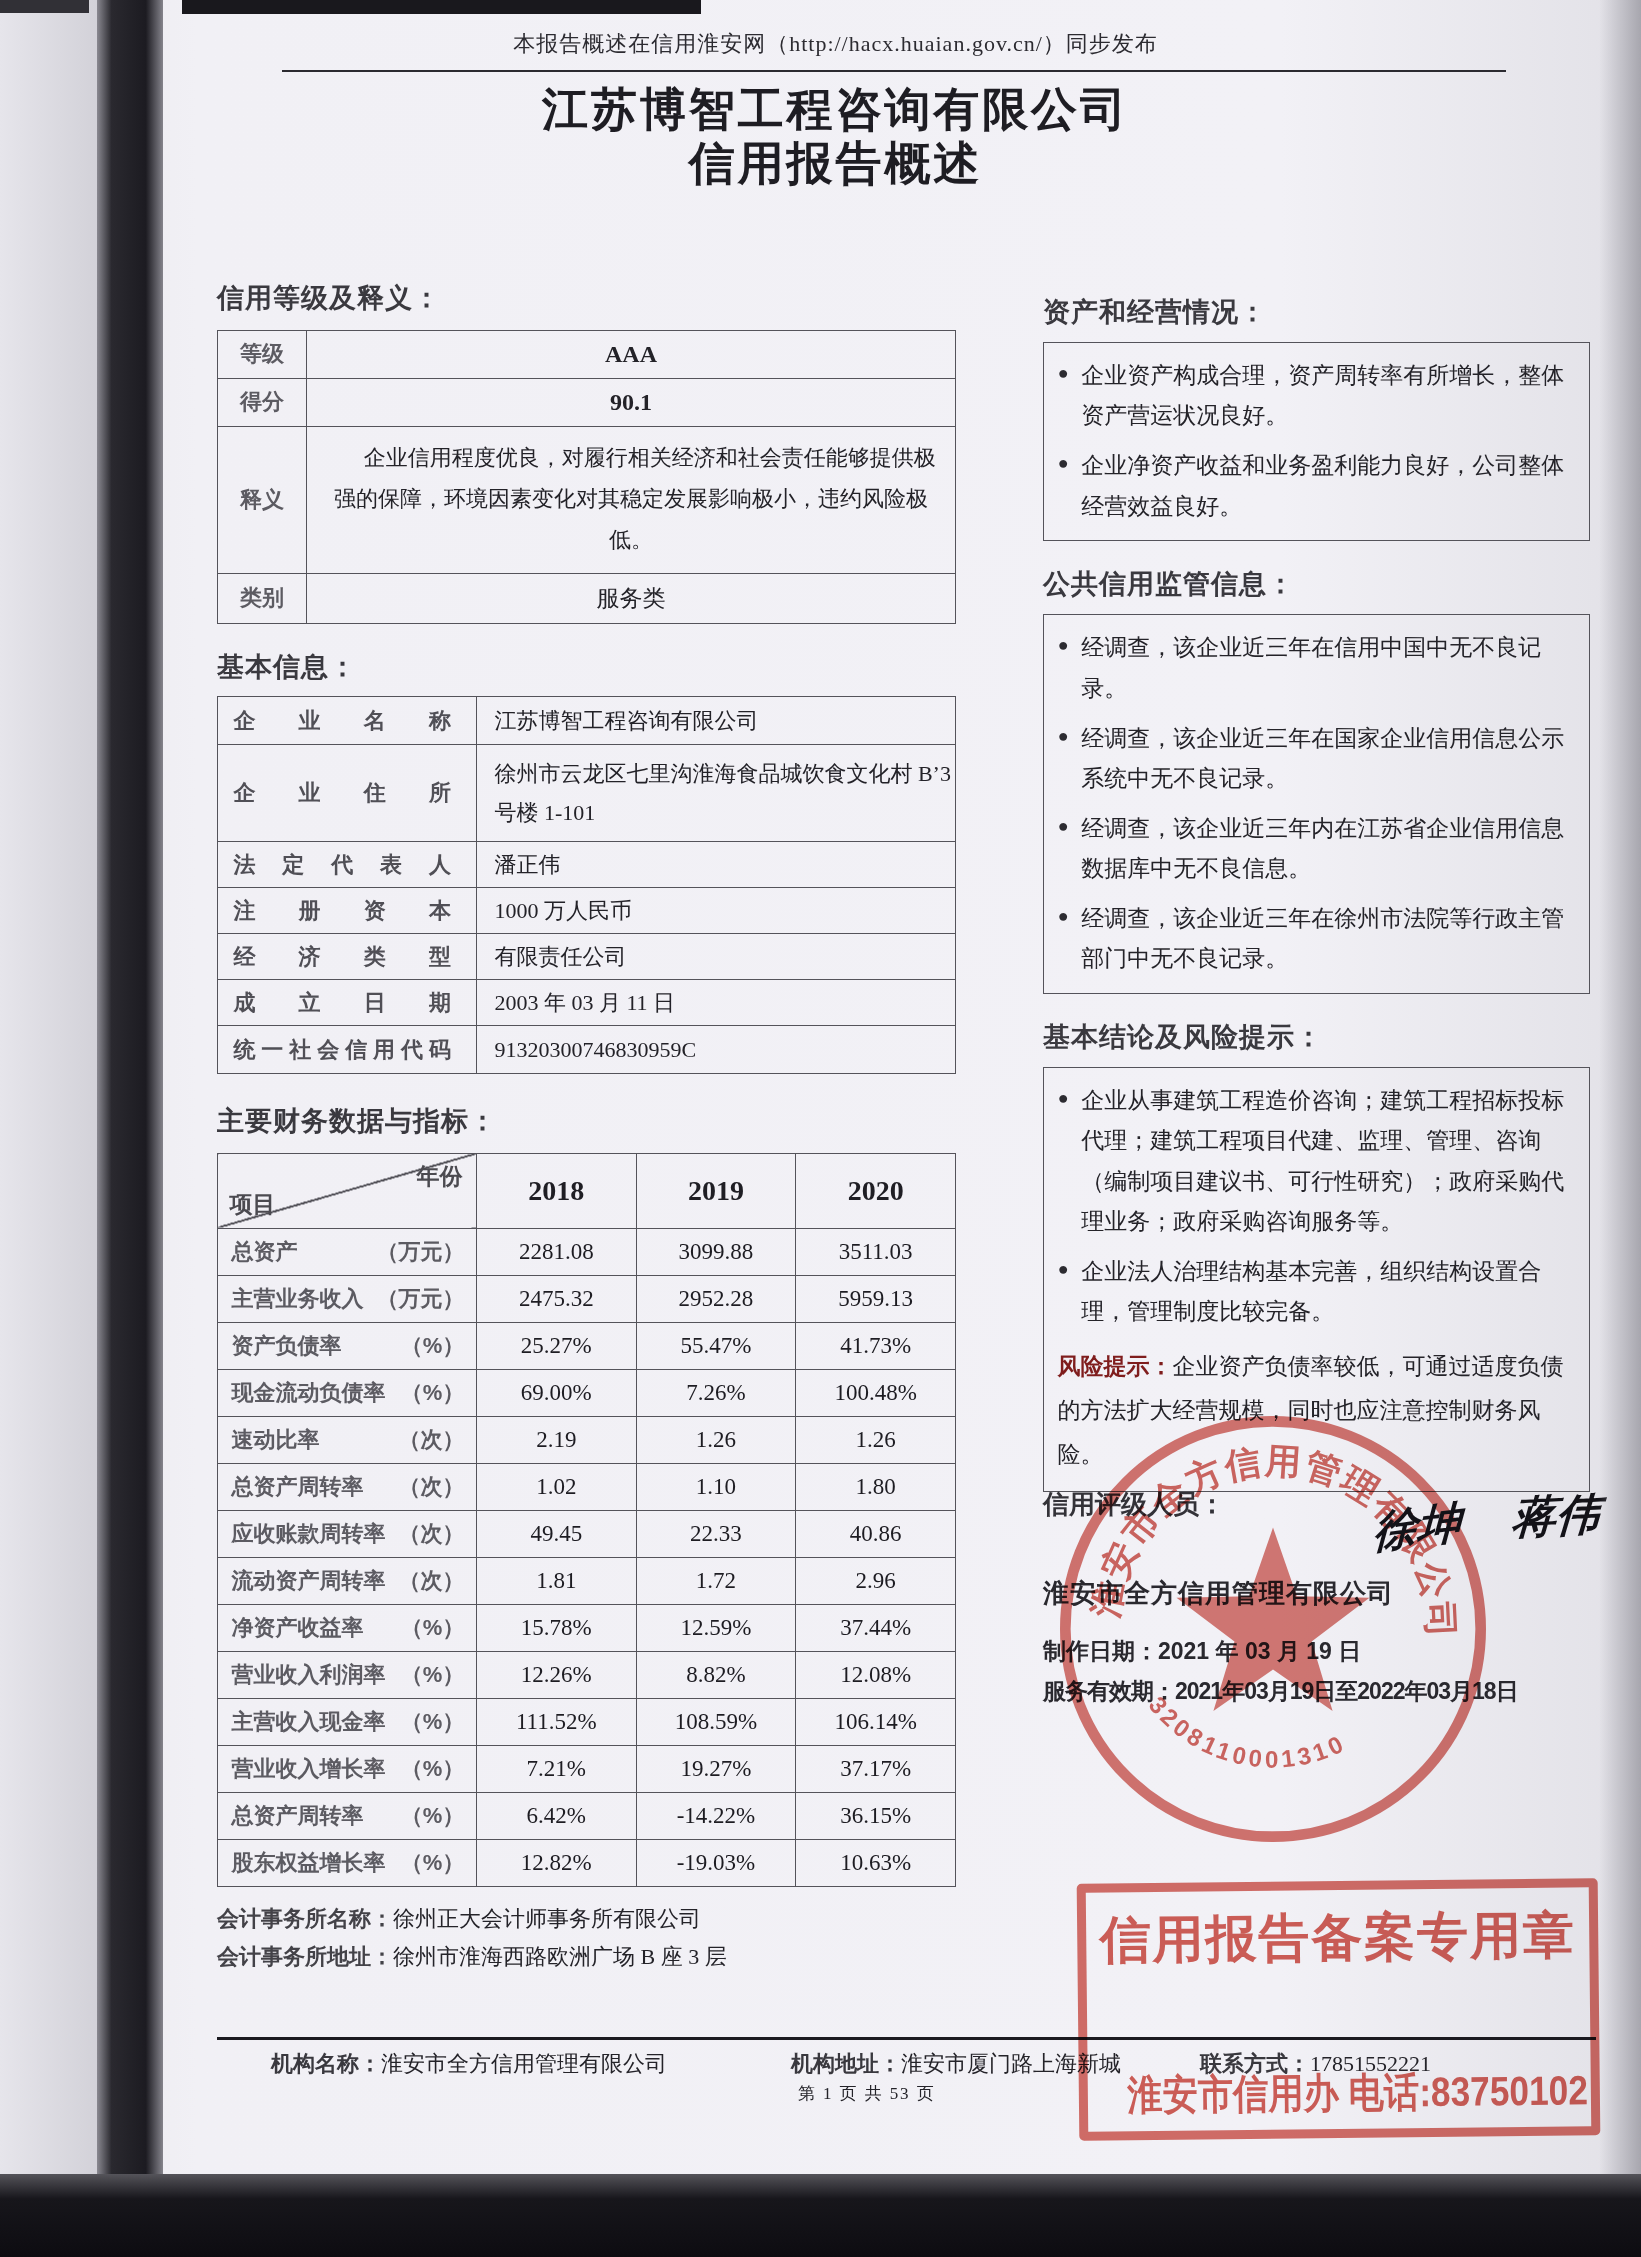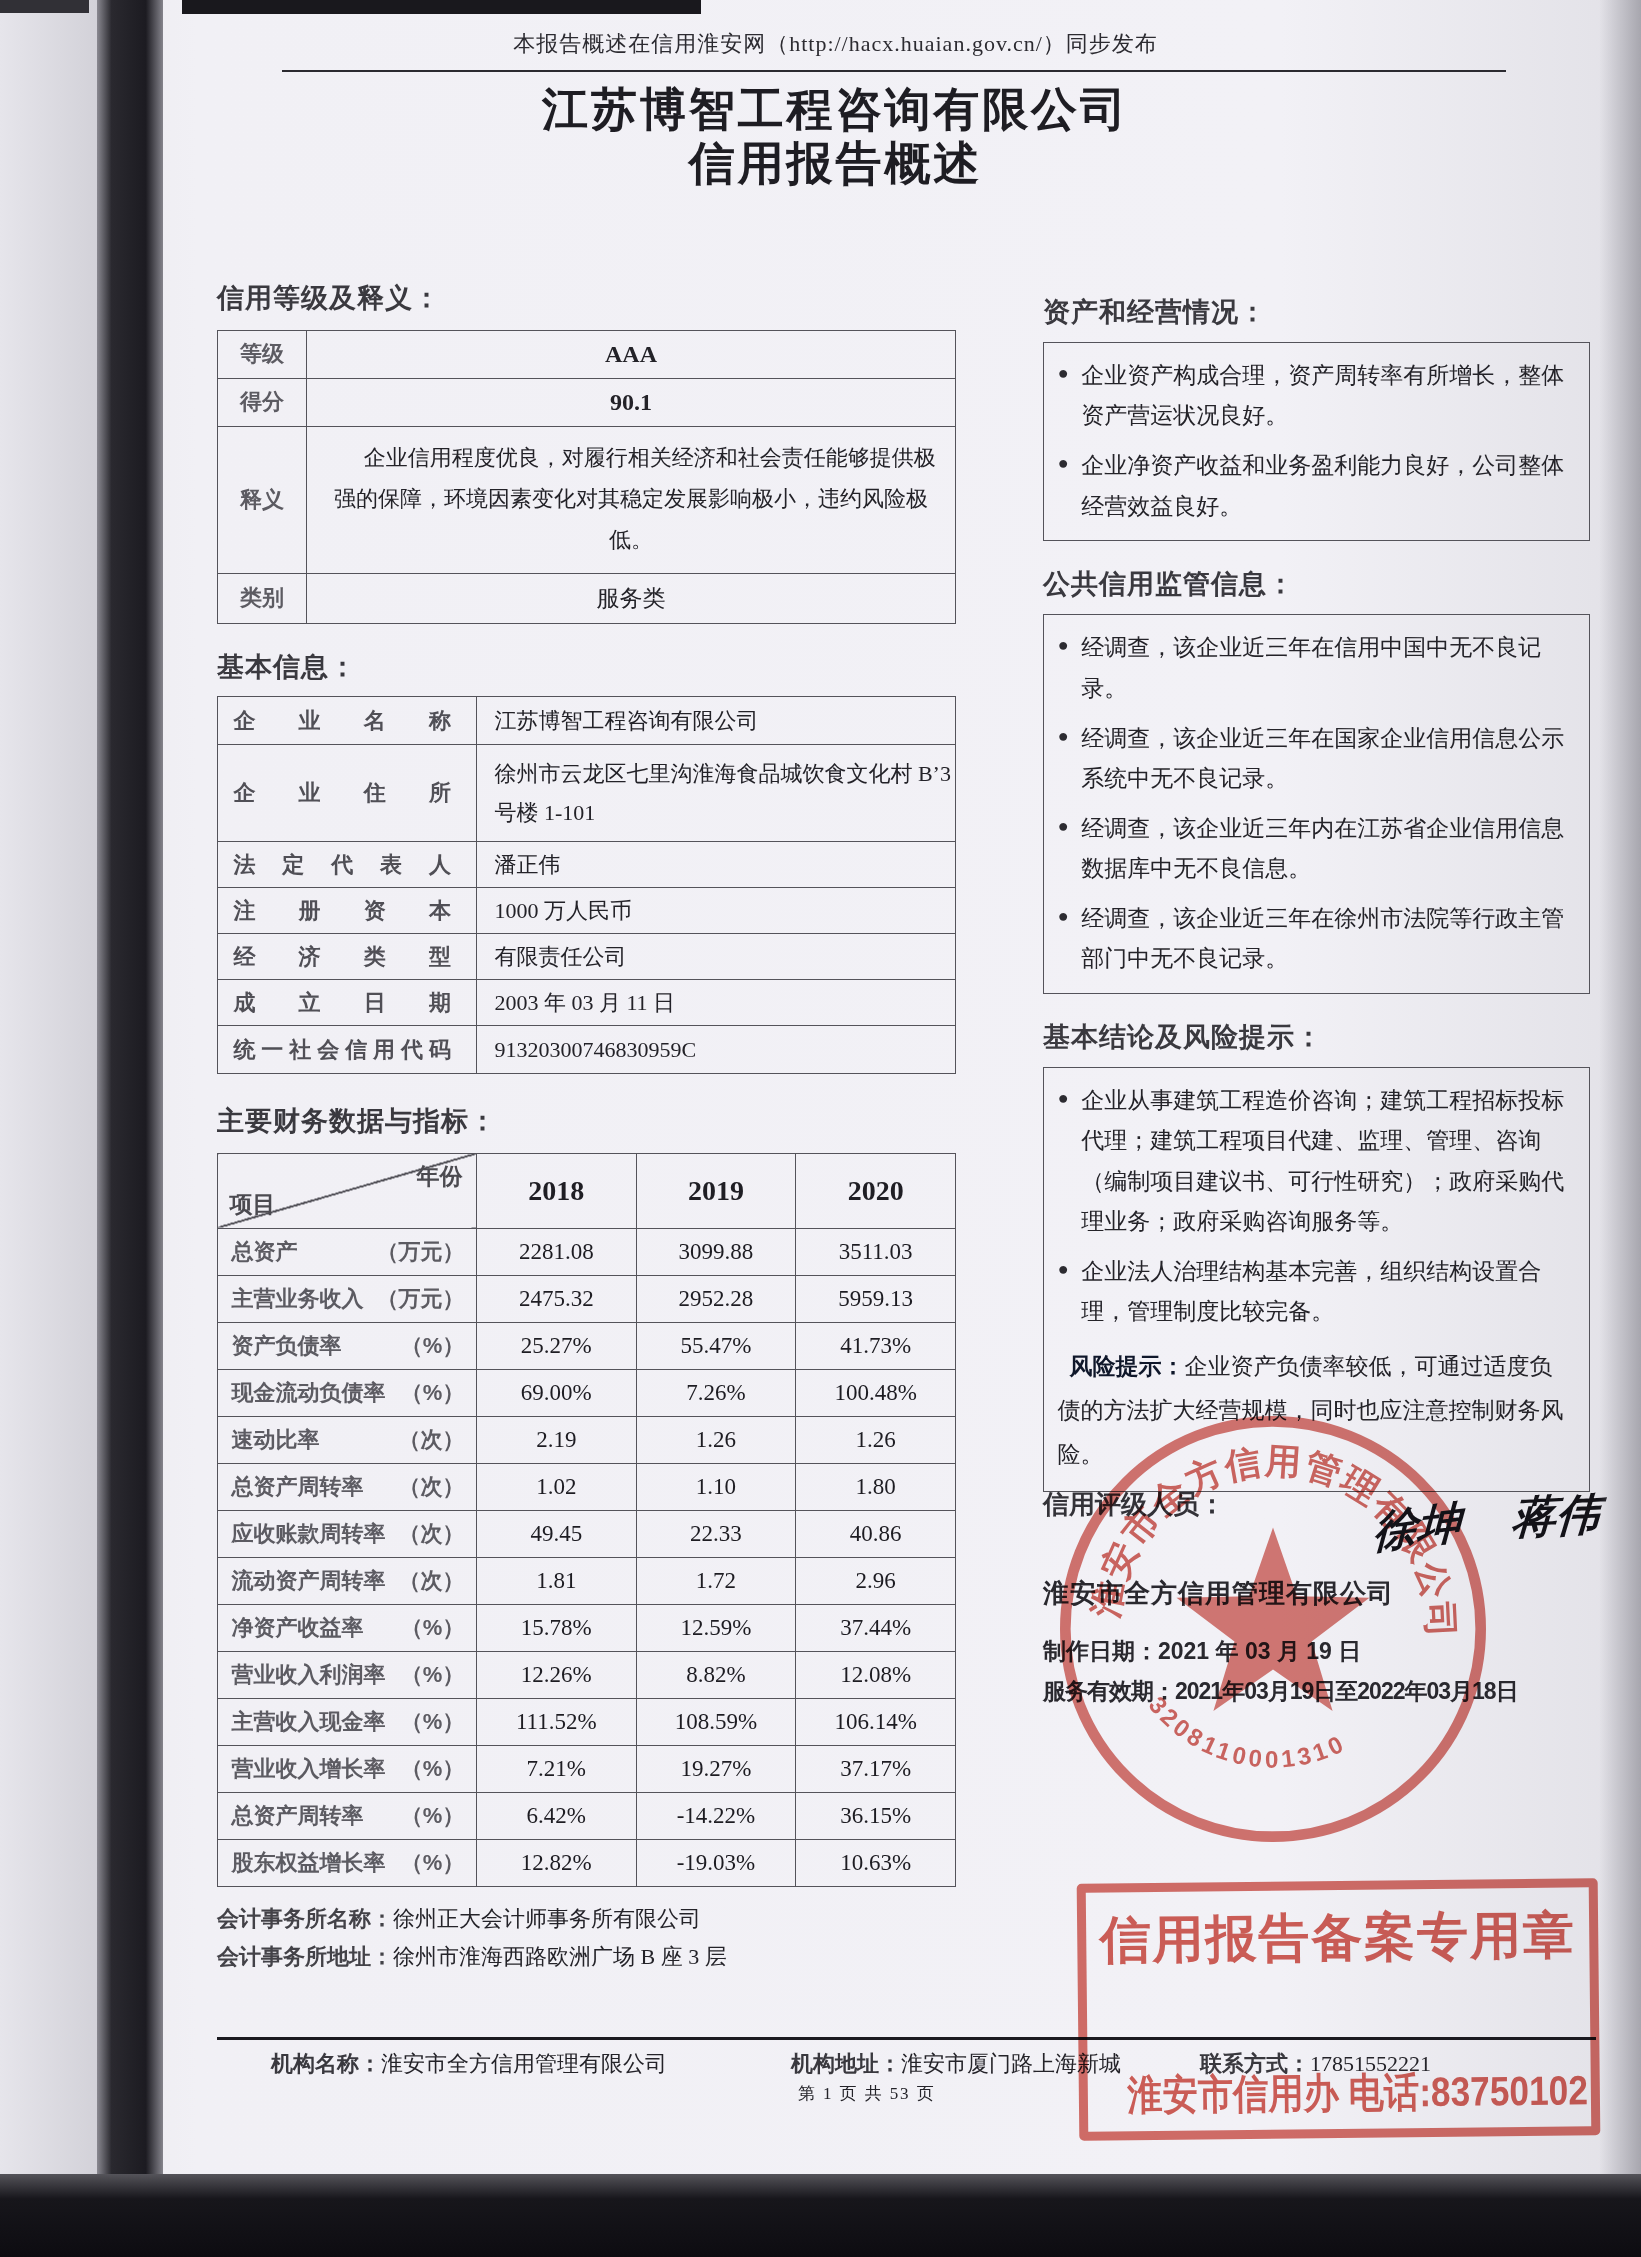--- a/index.html
+++ b/index.html
@@ -65,21 +65,21 @@
   .accountant .alabel{font-family:"Liberation Sans","DejaVu Sans",sans-serif;font-weight:700;color:#434248;}
 
   
   .col-right{position:absolute;left:1043px;top:294px;width:547px;z-index:1;}
   .rbox{border:1.9px solid #54535a;margin-top:11.6px;padding:13.5px 15.4px 13.5px 13.5px;}
   .rbox-gap{margin-top:25px;}
   .bullet{display:flex;gap:12.6px;font-size:23px;line-height:1.75;color:#242329;}
   .bullet + .bullet{margin-top:9.7px;}
   .bullet .dot{font-size:18.3px;line-height:1.9;color:#2c2b31;}
   .risk{margin-top:11.6px;font-size:23px;line-height:1.92;color:#242329;}
-  .risk .risk-lbl{font-family:"Liberation Sans","DejaVu Sans",sans-serif;font-weight:700;color:#0f172a;margin-left:12px;}
+  .risk .risk-lbl{font-family:"Liberation Sans","DejaVu Sans",sans-serif;font-weight:700;color:#7f1d1d;}
 
   
   .signoff{position:absolute;left:1043px;top:1487px;width:558px;z-index:2;}
   .rater{font-family:"Liberation Sans","DejaVu Sans",sans-serif;font-weight:700;font-size:26px;color:#333238;}
   .company{margin-top:54px;font-family:"Liberation Sans","DejaVu Sans",sans-serif;font-weight:700;
     font-size:26px;color:#29282e;letter-spacing:1px;}
   .made-date{margin-top:25px;font-family:"Liberation Sans","DejaVu Sans",sans-serif;font-weight:700;
     font-size:23px;color:#29282e;}
   .validity{margin-top:9px;font-family:"Liberation Sans","DejaVu Sans",sans-serif;font-weight:700;
     font-size:23px;color:#29282e;letter-spacing:-1px;}

